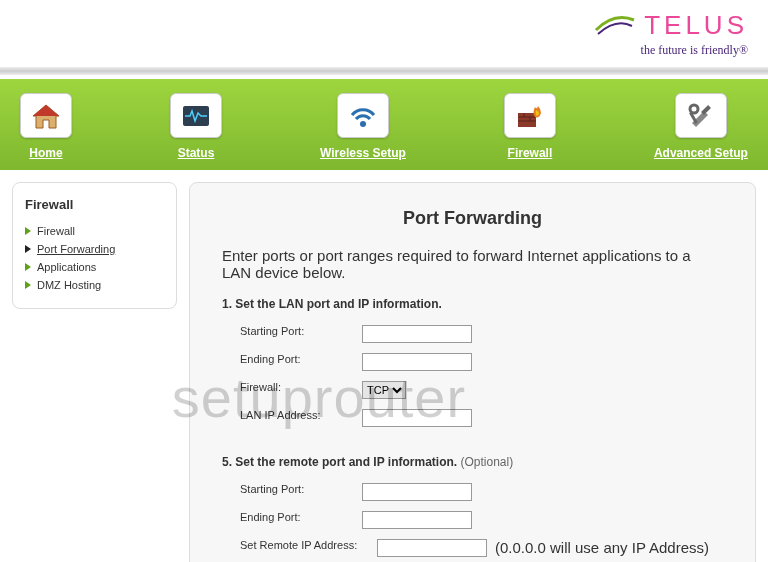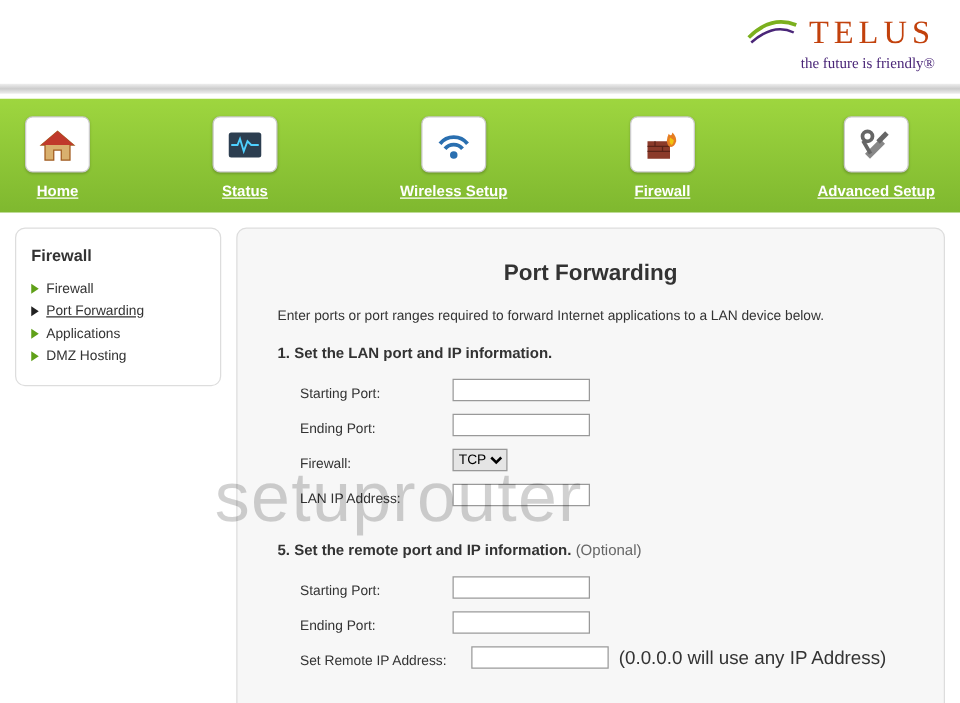--- a/index.html
+++ b/index.html
@@ -1,39 +1,39 @@
 <!DOCTYPE html>
 <html><head>
 <meta charset="utf-8">
 <style>
 * { margin: 0; padding: 0; box-sizing: border-box; }
 body { font-family: Verdana, Arial, sans-serif; font-size: 12px; color: #333; background: #fff; width: 768px; }
 .header { padding: 10px 20px 5px; text-align: right; }
 .logo-wrap { display: inline-block; text-align: right; }
 .logo { display: flex; align-items: center; justify-content: flex-end; gap: 8px; }
 .logo-mark { display: inline-block; }
-.logo-text { font-family: Liberation Serif, serif; font-size: 26px; letter-spacing: 4px; color: #c2410c; font-weight: 400; }
+.logo-text { font-family: Liberation Sans, sans-serif; font-size: 26px; letter-spacing: 4px; color: #ec4899; font-weight: 400; }
 .tagline { font-family: Georgia, serif; font-size: 12px; color: #4a2678; margin-top: 2px; }
 .hr-bar { height: 8px; background: linear-gradient(to bottom, #eee, #ccc, #eee); margin: 4px 0; }
 .nav { background: linear-gradient(to bottom, #9ed63f, #7fb82f); padding: 14px 20px 10px; display: flex; justify-content: space-between; }
 .nav-item { text-align: center; color: #fff; font-size: 12px; font-weight: bold; cursor: pointer; text-decoration: underline; }
 .nav-icon { width: 52px; height: 45px; background: #fff; border: 1px solid #ccc; border-radius: 6px; margin: 0 auto 8px; display: flex; align-items: center; justify-content: center; box-shadow: 0 1px 2px rgba(0,0,0,0.2); }
 .content { display: flex; padding: 12px; gap: 12px; align-items: flex-start; }
 .sidebar { width: 165px; border: 1px solid #ddd; border-radius: 8px; padding: 14px 12px; }
 .sidebar-title { font-size: 13px; font-weight: bold; color: #333; margin-bottom: 10px; }
 .sidebar-item { display: flex; align-items: center; gap: 6px; padding: 3px 0; font-size: 11px; cursor: pointer; }
 .sidebar-item .arrow { width: 0; height: 0; border-top: 4px solid transparent; border-bottom: 4px solid transparent; border-left: 6px solid #5fa018; }
 .sidebar-item.active .arrow { border-left-color: #222; }
 .sidebar-item.active span:last-child { text-decoration: underline; }
 .main-panel { flex: 1; border: 1px solid #ddd; border-radius: 8px; background: #f7f7f7; padding: 25px 32px; min-height: 360px; }
 .page-title { font-size: 18px; font-weight: bold; text-align: center; margin-bottom: 18px; color: #333; }
-.intro { font-size: 11px; color: #333; margin-bottom: 16px; }
+.intro { font-size: 15px; color: #333; margin-bottom: 16px; }
 .section-h { font-size: 12px; font-weight: bold; margin-bottom: 14px; }
 .opt { font-weight: normal; color: #666; }
-.form-row { display: flex; align-items: flex-end; margin-bottom: 10px; font-size: 11px; }
+.form-row { display: flex; align-items: flex-start; margin-bottom: 10px; font-size: 11px; }
 .form-label { width: 140px; padding-left: 18px; }
 .form-input { width: 110px; height: 18px; border: 1px solid #999; background: #fff; font-size: 11px; padding: 1px 3px; }
 .form-select { height: 18px; border: 1px solid #999; font-size: 11px; background: #e5e5e5; }
 .note { font-size: 15px; color: #333; margin-left: 8px; }
 .watermark { position: absolute; top: 365px; left: 0; width: 638px; text-align: center; font-size: 56px; color: rgba(0,0,0,0.18); font-family: Arial, sans-serif; pointer-events: none; letter-spacing: 1px; }
 .page { position: relative; }
 </style>
 </head>
 <body>
 <div class="page">

